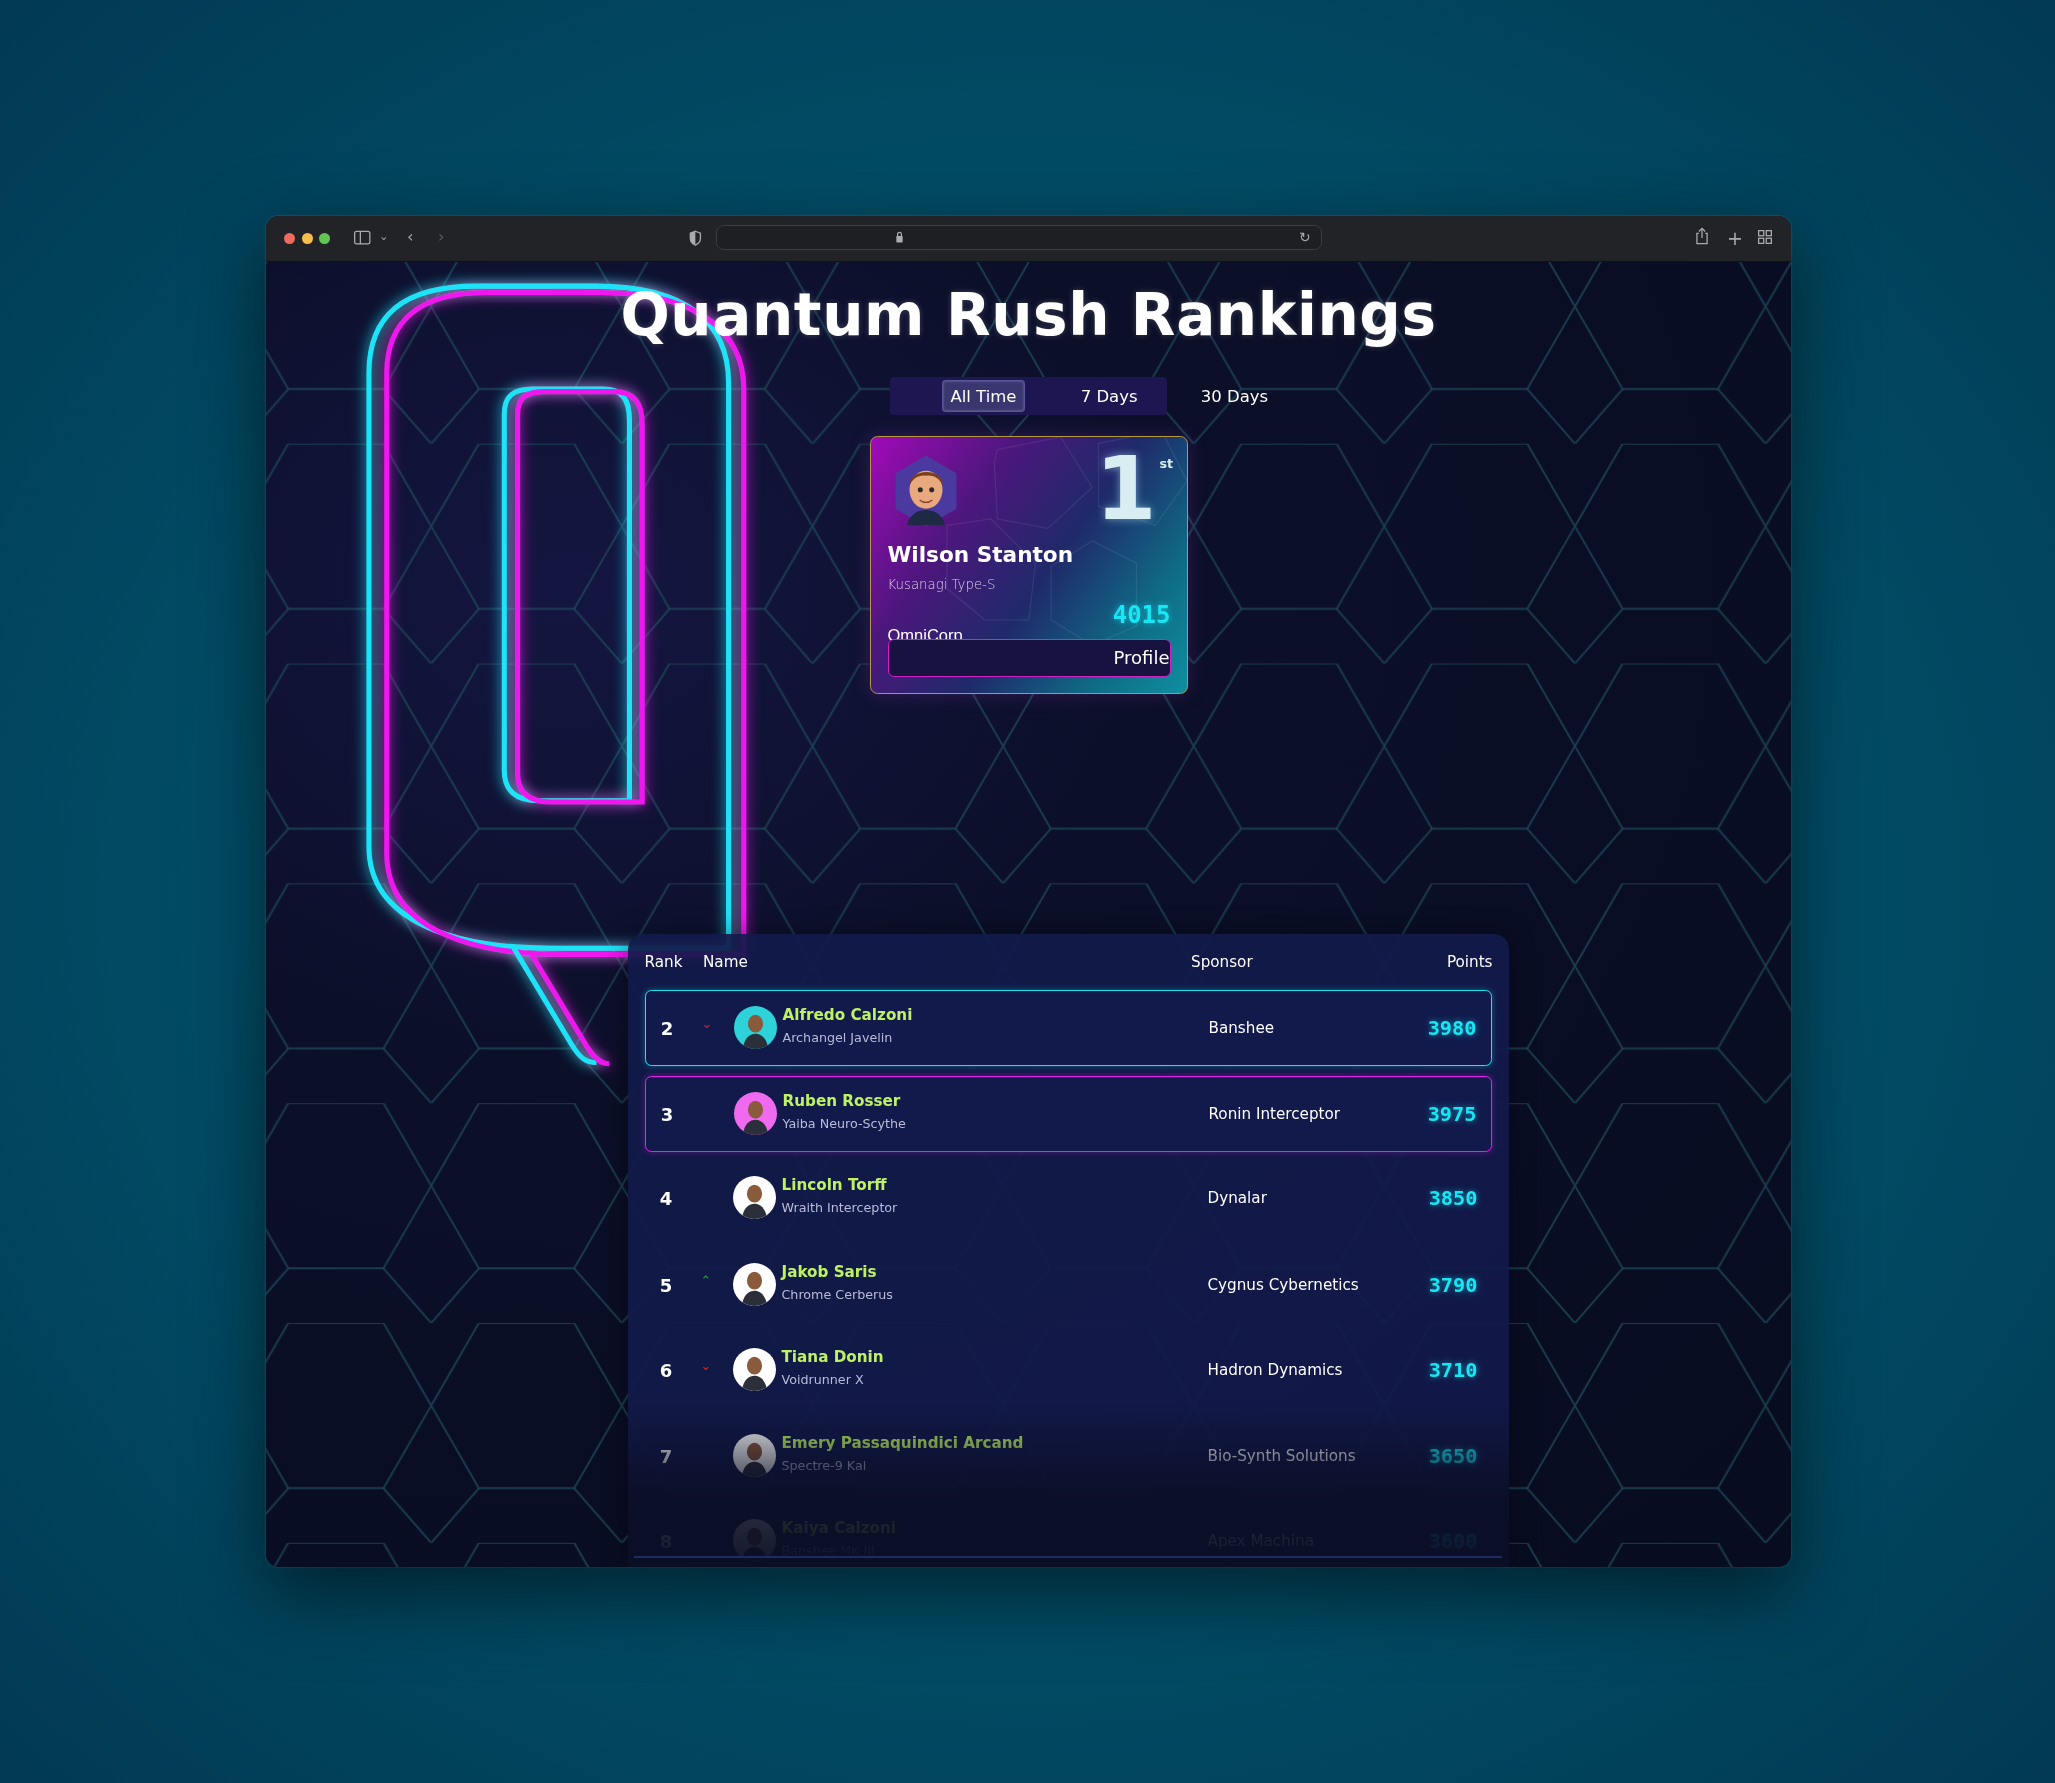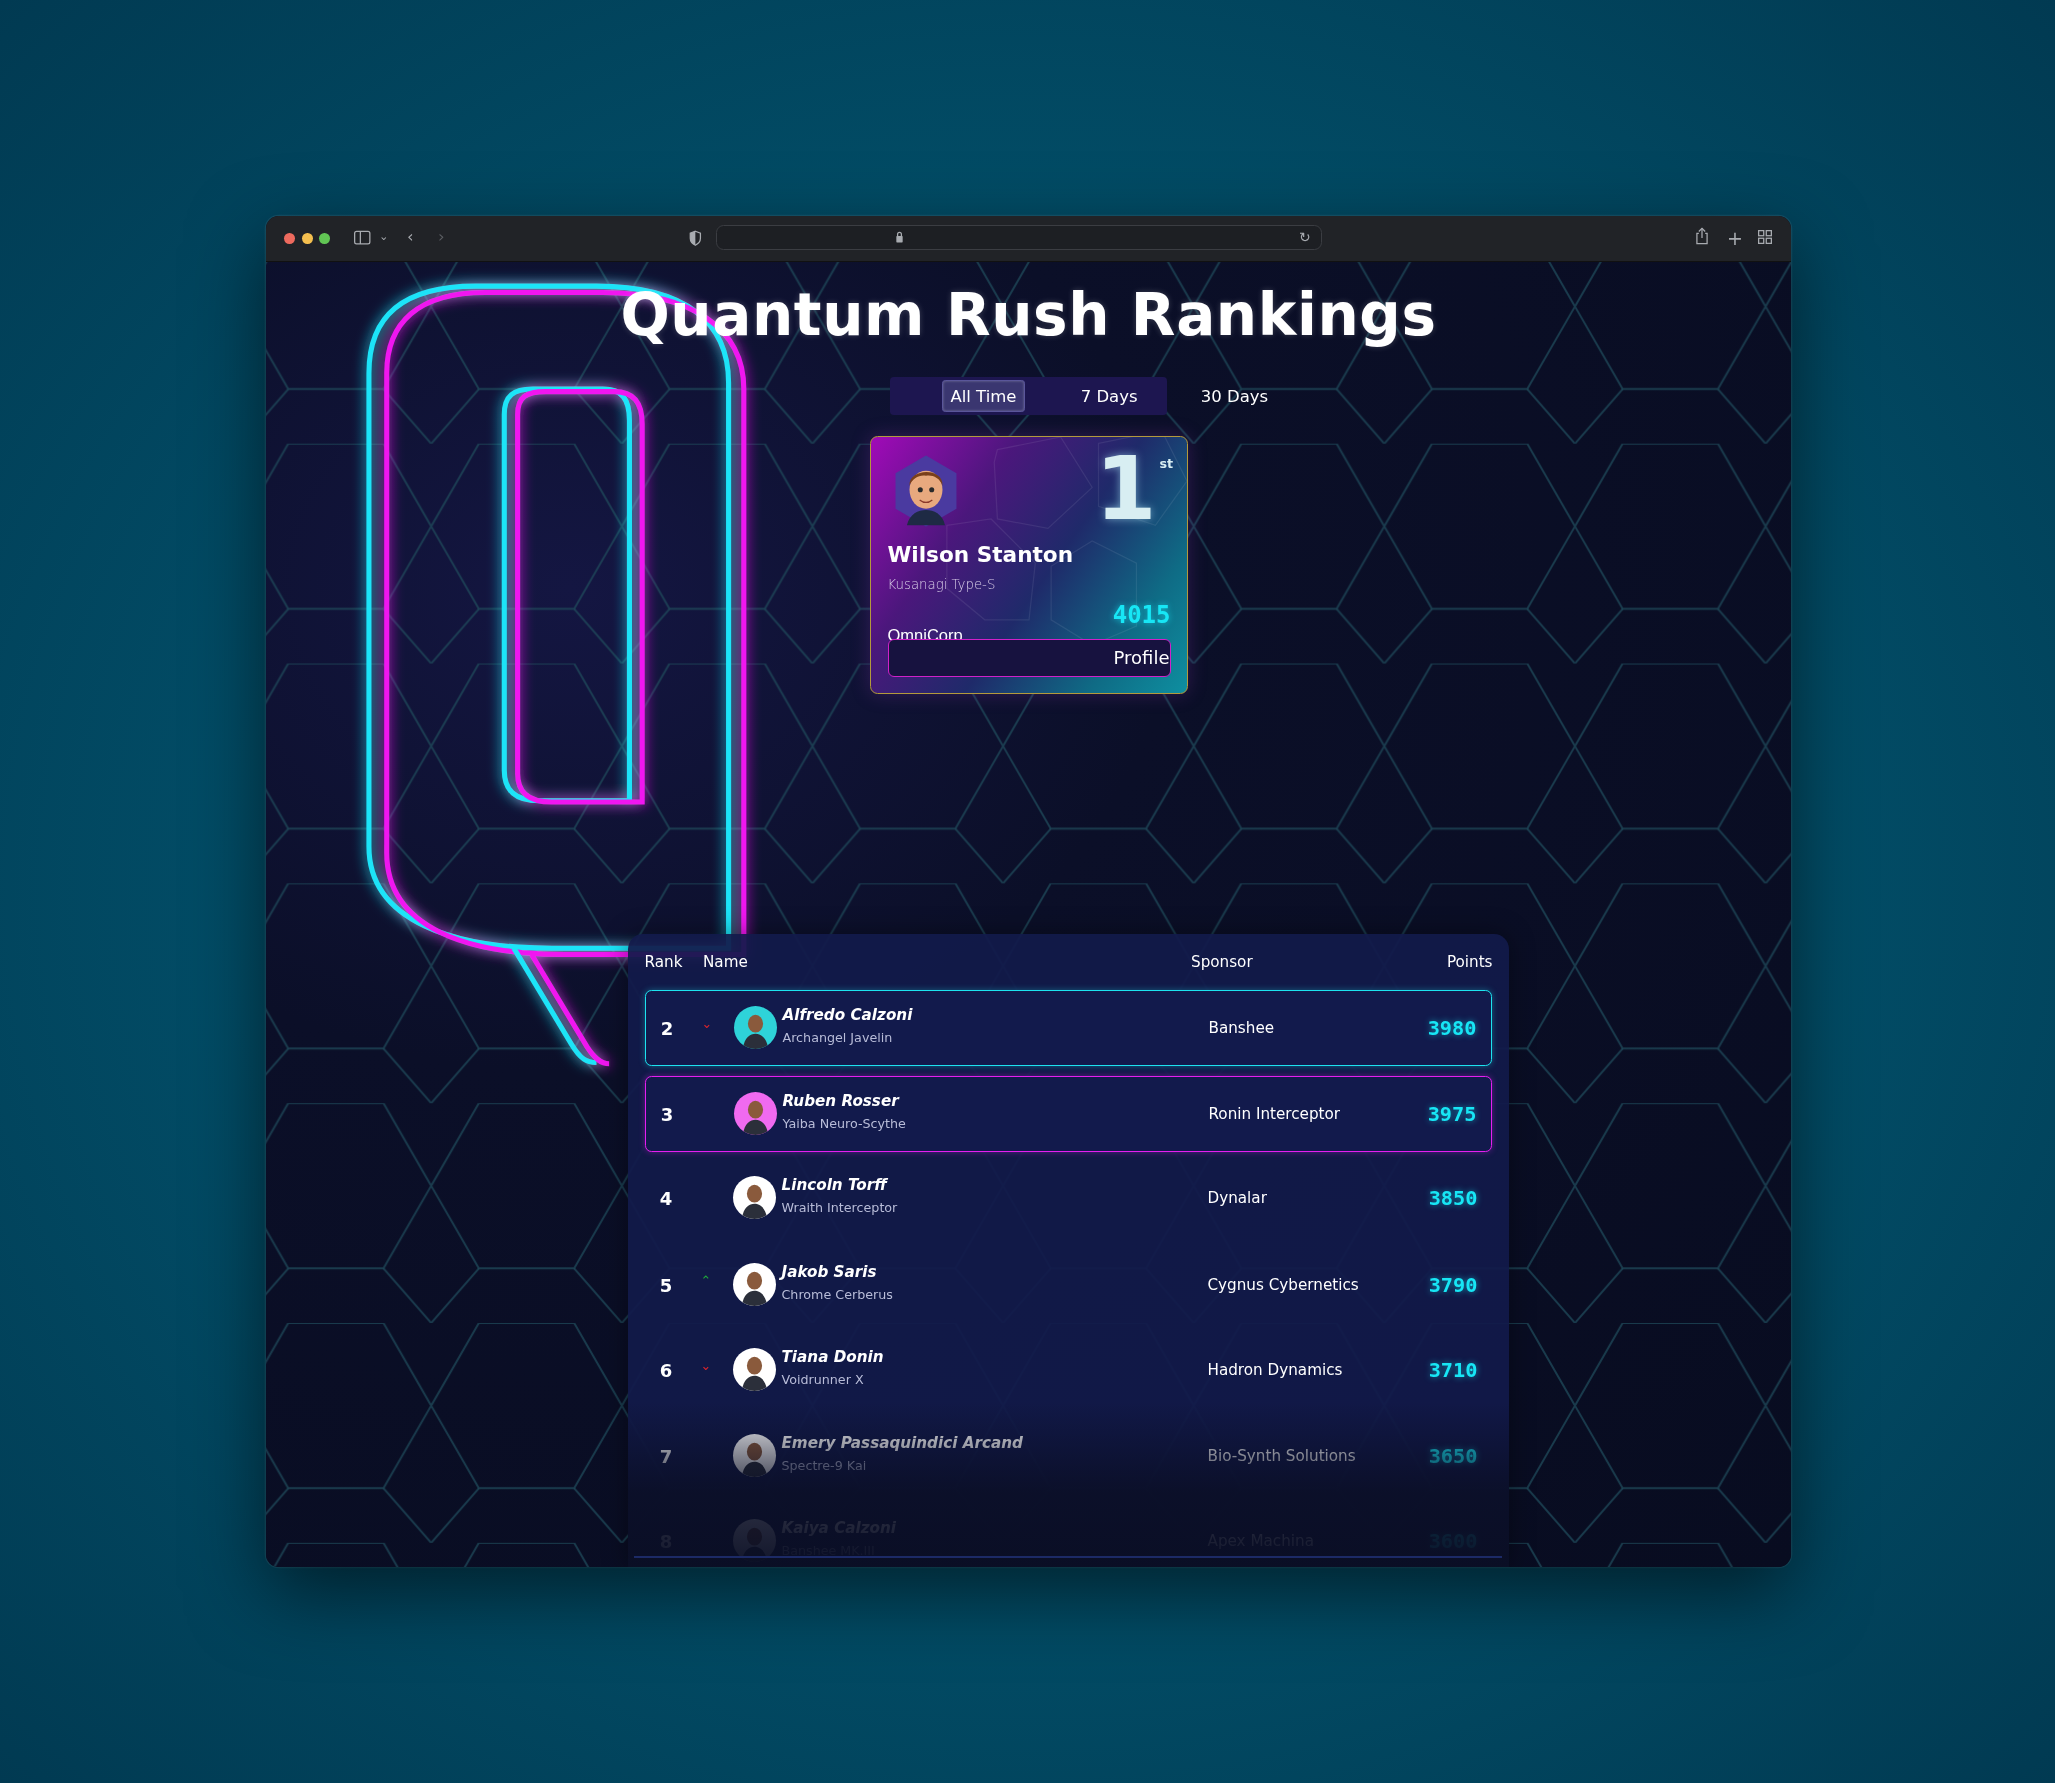--- a/index.html
+++ b/index.html
@@ -94,21 +94,21 @@
   .thead span { position: absolute; top: 0; }
   .row {
     position: absolute; left: 16.5px; width: 847px; height: 76px;
     border-radius: 6.4px; font-family: "DejaVu Sans", sans-serif;
   }
   .row.hl-cyan { border: 1.3px solid #1de3ef; background: #121a4c; box-shadow: 0 0 6.4px rgba(29,227,239,0.35); }
   .row.hl-magenta { border: 1.3px solid #e51ff0; background: #121a4c; box-shadow: 0 0 6.4px rgba(229,31,240,0.35); }
   .r-rank { position: absolute; left: 15.2px; top: 27px; font-size: 18px; color: #fff; font-weight: bold; }
   .r-trend { position: absolute; left: 56px; top: 25.4px; font-size: 12.7px; }
   .r-avatar { position: absolute; left: 88px; top: 15.2px; width: 43px; height: 43px; border-radius: 50%; overflow: hidden; }
-  .r-name { position: absolute; left: 137px; top: 15.2px; font-size: 15.2px; color: #ffffff; font-weight: bold; white-space: nowrap; font-style: italic; }
+  .r-name { position: absolute; left: 137px; top: 15.2px; font-size: 15.2px; color: #bef264; font-weight: bold; white-space: nowrap; }
   .r-vehicle { position: absolute; left: 137px; top: 39px; font-size: 12.7px; color: #b8bcd8; white-space: nowrap; }
   .r-sponsor { position: absolute; left: 563px; top: 28px; width: 165px; font-size: 15.2px; color: #fff; line-height: 19px; }
   .r-points { position: absolute; right: 14px; top: 25.4px; font-size: 20.3px; font-weight: bold; color: #17e6f5; font-family: "DejaVu Sans Mono", monospace; text-shadow: 0 0 6.4px rgba(23,230,245,0.6); }
 </style>
 </head>
 <body>
 
 <div class="window">
   <div class="toolbar">
     <div class="traffic tl-red"></div>

